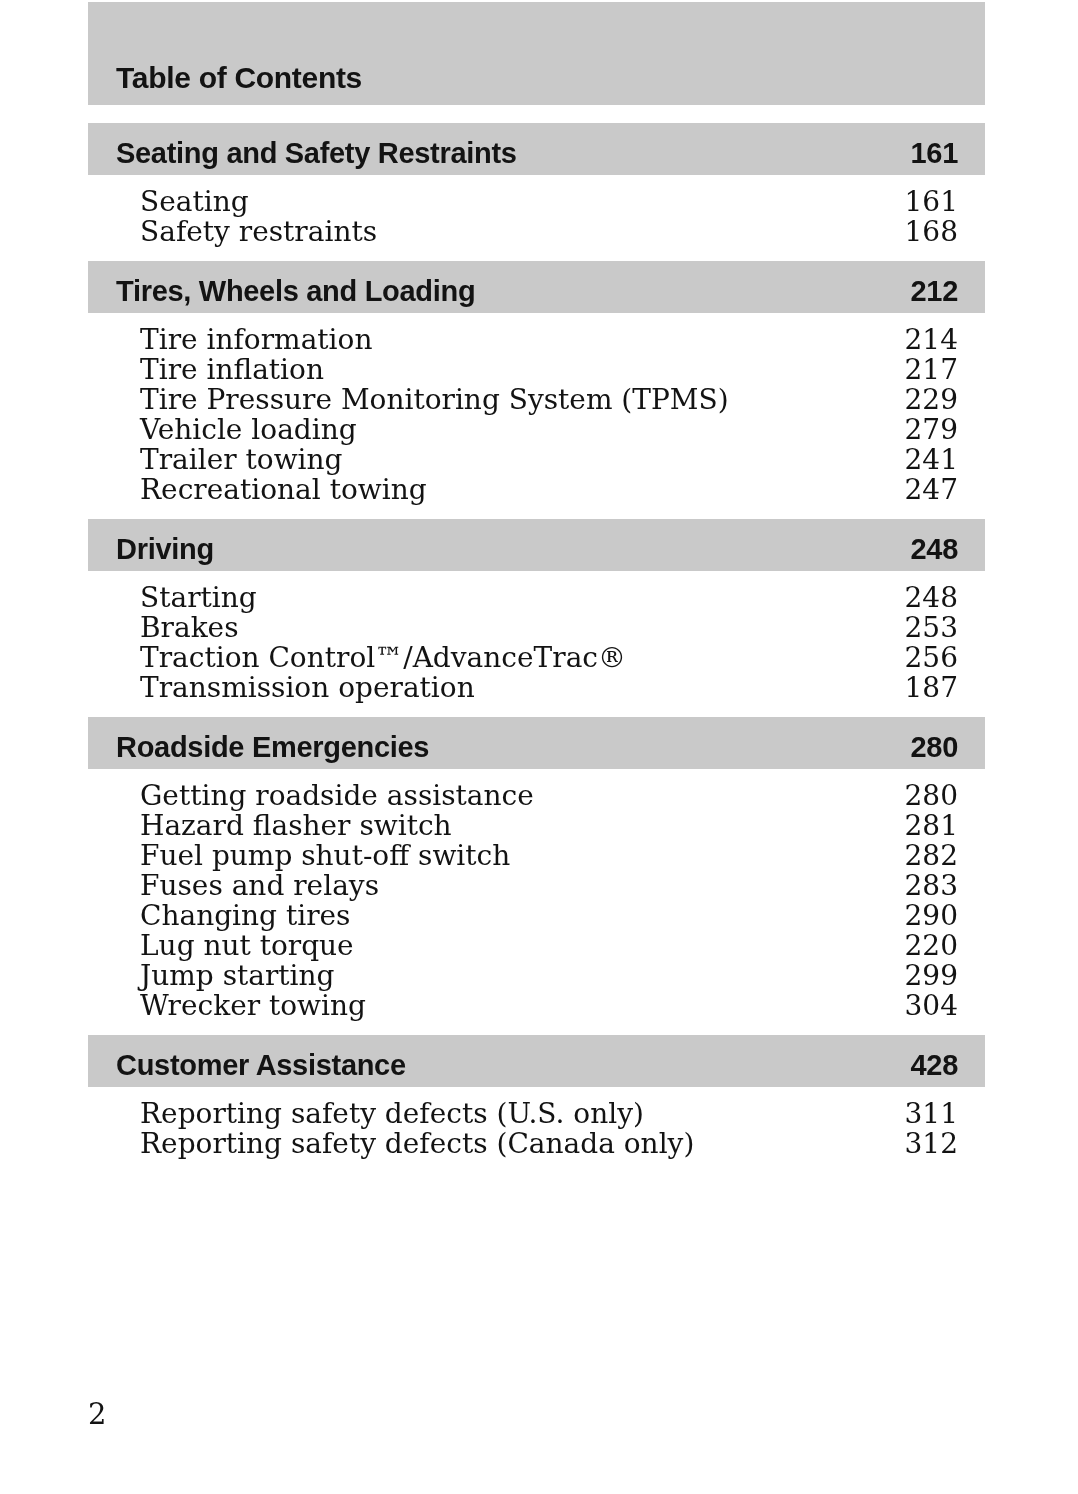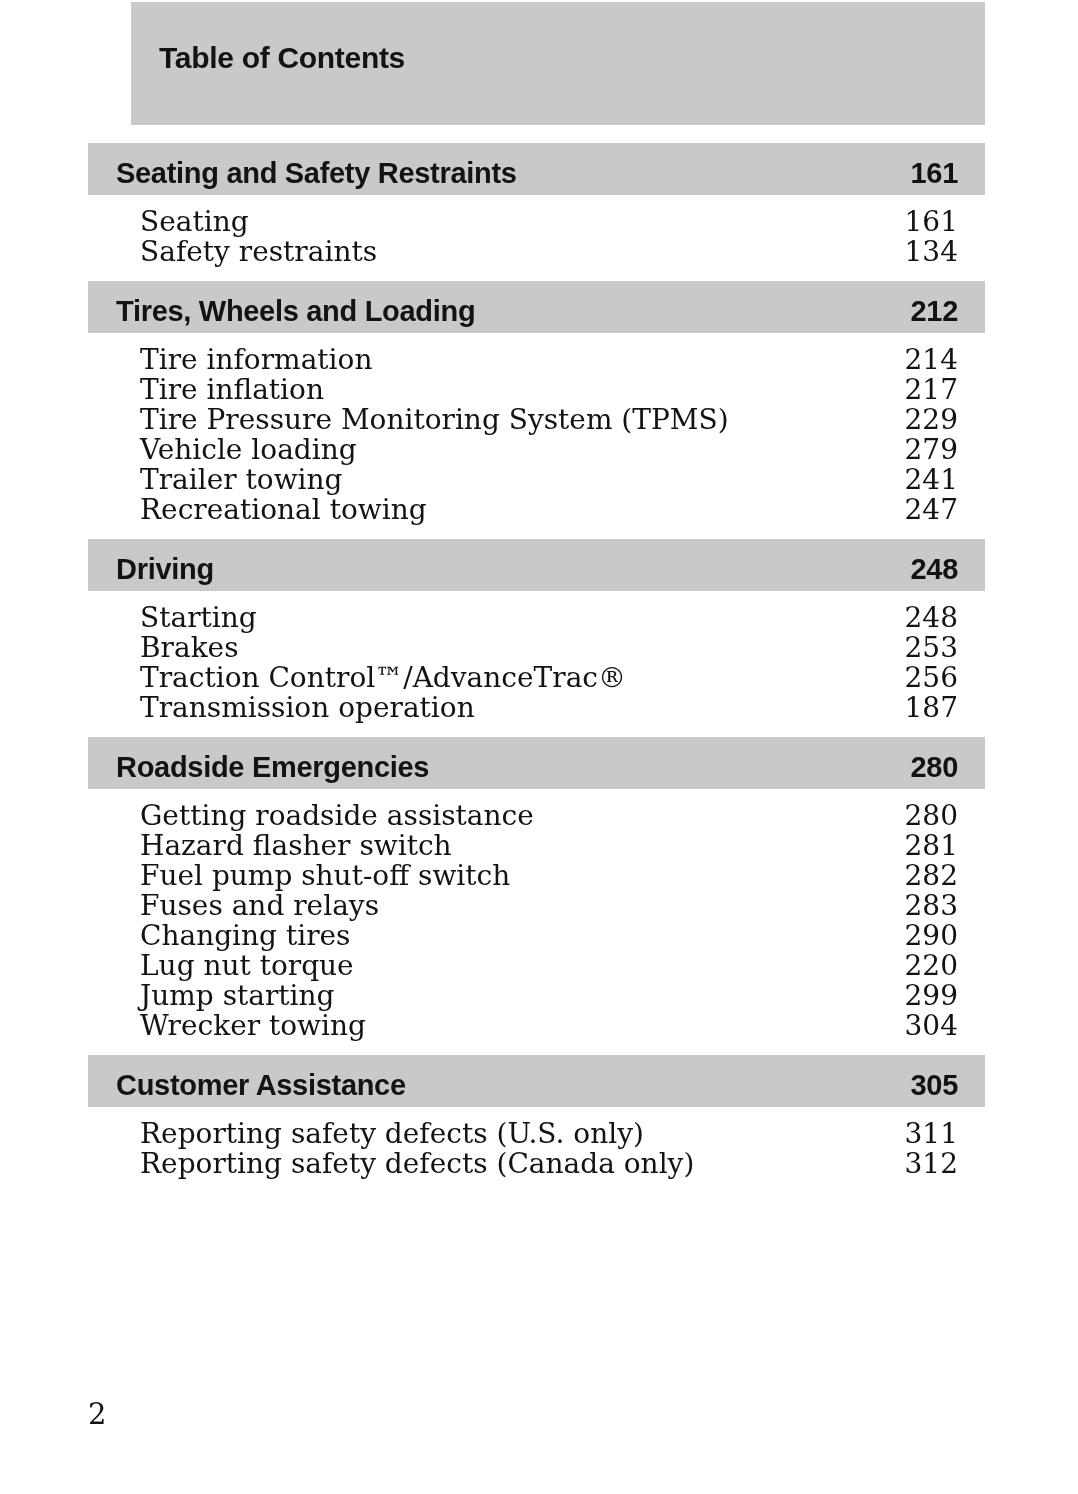--- a/index.html
+++ b/index.html
@@ -10,27 +10,26 @@
     font-family: "Liberation Sans", sans-serif;
     color: #131313;
     overflow: hidden;
   }
   .content {
     position: absolute;
     left: 88px; top: 2px;
     width: 897px;
   }
   .toc-header {
-    height: 123px;
+    height: 103px;
     background: var(--bar-gray, #c9c9c9);
     display: flex;
-    align-items: center;
+    align-items: flex-end;
     box-sizing: border-box;
     padding: 0 27px 12px 28px;
-    margin-left: 43px;
   }
   .toc-title {
     font-weight: bold;
     font-size: 30px;
     letter-spacing: -0.3px;
     line-height: 1;
   }
   .sections { margin-top: 18px; }
   .section-bar {
     height: 52px;
@@ -81,21 +80,21 @@
       <span class="section-page">161</span>
     </div>
     <div class="section-items">
   <div class="item-row">
     <span class="item-label">Seating</span>
     <span class="item-page">161</span>
   </div>
 
   <div class="item-row">
     <span class="item-label">Safety restraints</span>
-    <span class="item-page">134</span>
+    <span class="item-page">168</span>
   </div>
 
 
 </div>
   </div>
 
   <div>
     <div class="section-bar">
       <span class="section-title">Tires, Wheels and Loading</span>
       <span class="section-page">212</span>
@@ -205,21 +204,21 @@
   <div class="item-row">
     <span class="item-label">Wrecker towing</span>
     <span class="item-page">304</span>
   </div>
 </div>
   </div>
 
   <div>
     <div class="section-bar">
       <span class="section-title">Customer Assistance</span>
-      <span class="section-page">305</span>
+      <span class="section-page">428</span>
     </div>
     <div class="section-items">
   <div class="item-row">
     <span class="item-label">Reporting safety defects (U.S. only)</span>
     <span class="item-page">311</span>
   </div>
 
   <div class="item-row">
     <span class="item-label">Reporting safety defects (Canada only)</span>
     <span class="item-page">312</span>

